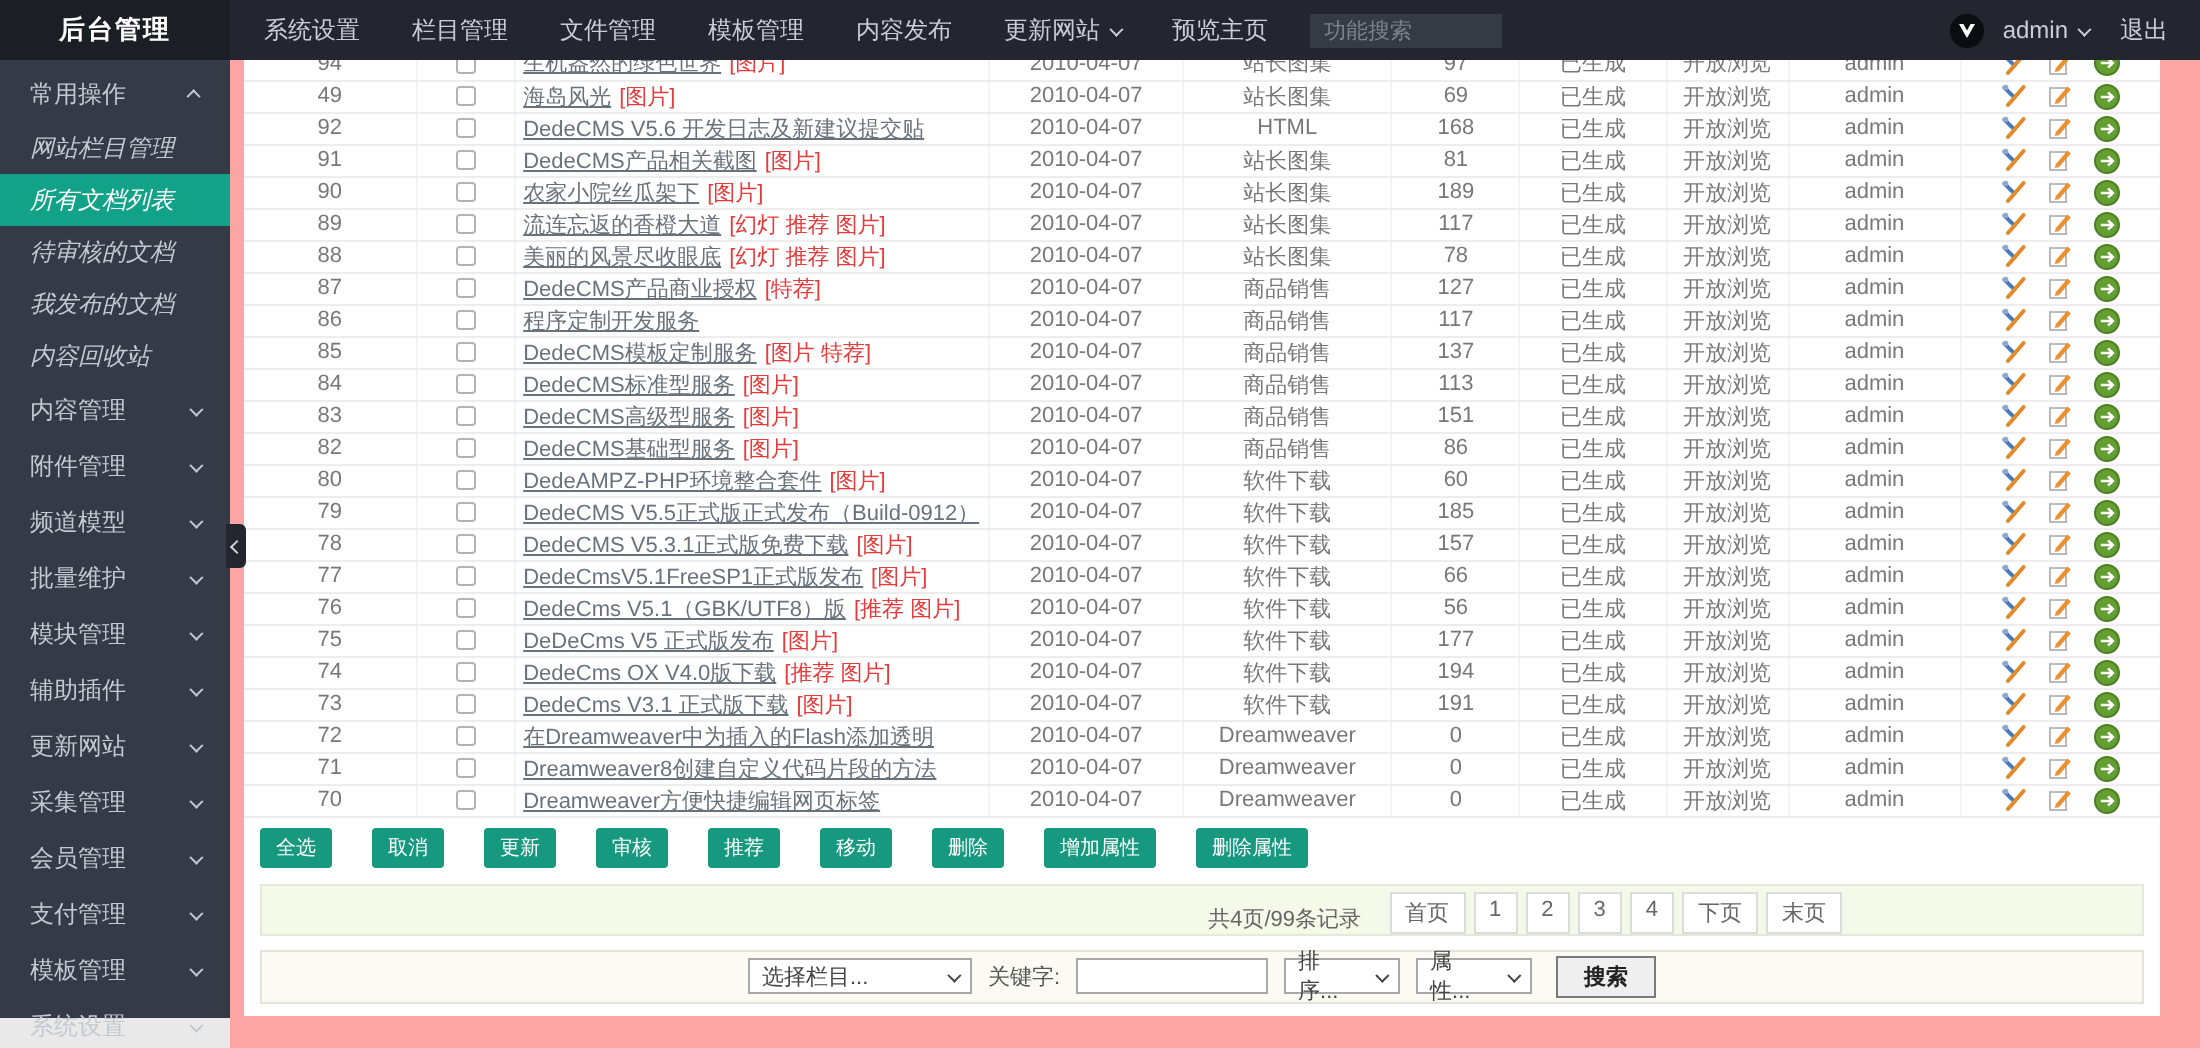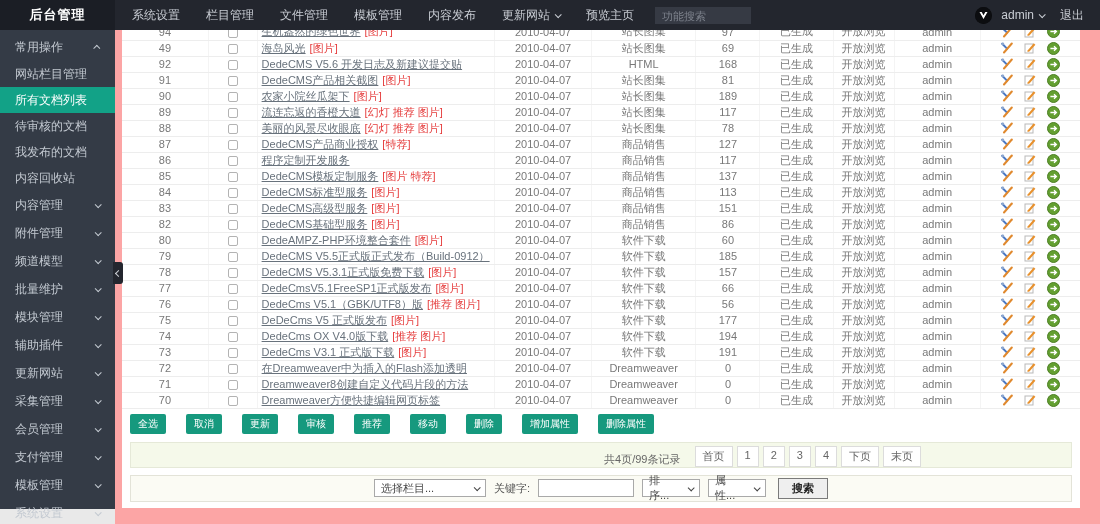--- a/index.html
+++ b/index.html
@@ -22,21 +22,21 @@
   .user { display:flex; align-items:center; gap:5px; cursor:pointer; }
   .logout { cursor:pointer; margin-left:7px; }
   
   .chev { display:inline-block; width:5px; height:5px; border-right:1px solid currentColor; border-bottom:1px solid currentColor; }
   .chev.down { transform:rotate(45deg) translateY(-1px); }
   .chev.up   { transform:rotate(-135deg) translateY(-1px); }
   .chev.left { transform:rotate(135deg); }
   
   .sidebar { position:absolute; top:30px; left:0; width:115px; bottom:15px; background:#343b46; color:#c3c9d1; font-size:12px; padding-top:3px; }
   .side-row { height:28px; display:flex; align-items:center; justify-content:space-between; padding:0 15px; cursor:pointer; }
-  .side-item { height:26px; display:flex; align-items:center; padding:0 15px; cursor:pointer; }
+  .side-item { height:26px; display:flex; align-items:center; padding:0 15px; cursor:pointer;font-style:italic; }
   .side-item.active { background:#12a287; color:#ffffff; }
   .collapse-handle { position:absolute; left:113px; top:262px; width:10px; height:22px; background:#23262e; border-radius:0 3px 3px 0; z-index:30; display:flex; align-items:center; justify-content:center; color:#cfd2d8; cursor:pointer; }
   
   .main { position:absolute; top:30px; left:115px; right:0; bottom:0; background:#fca5a5; }
   .card { margin:0 20px 0 7px; background:#ffffff; overflow:hidden; padding-bottom:6px; }
   table { border-collapse:collapse; width:100%; table-layout:fixed; font-size:11px; color:#787878; margin-top:-6px; }
   td { height:16px; padding:0 4px; border-bottom:1px solid #ededed; border-right:1px solid #f4f4f4; white-space:nowrap; overflow:hidden; }
   td:last-child { border-right:none; }
   td.c { text-align:center; }
   .title-link { color:#68727c; text-decoration:underline; cursor:pointer; }

